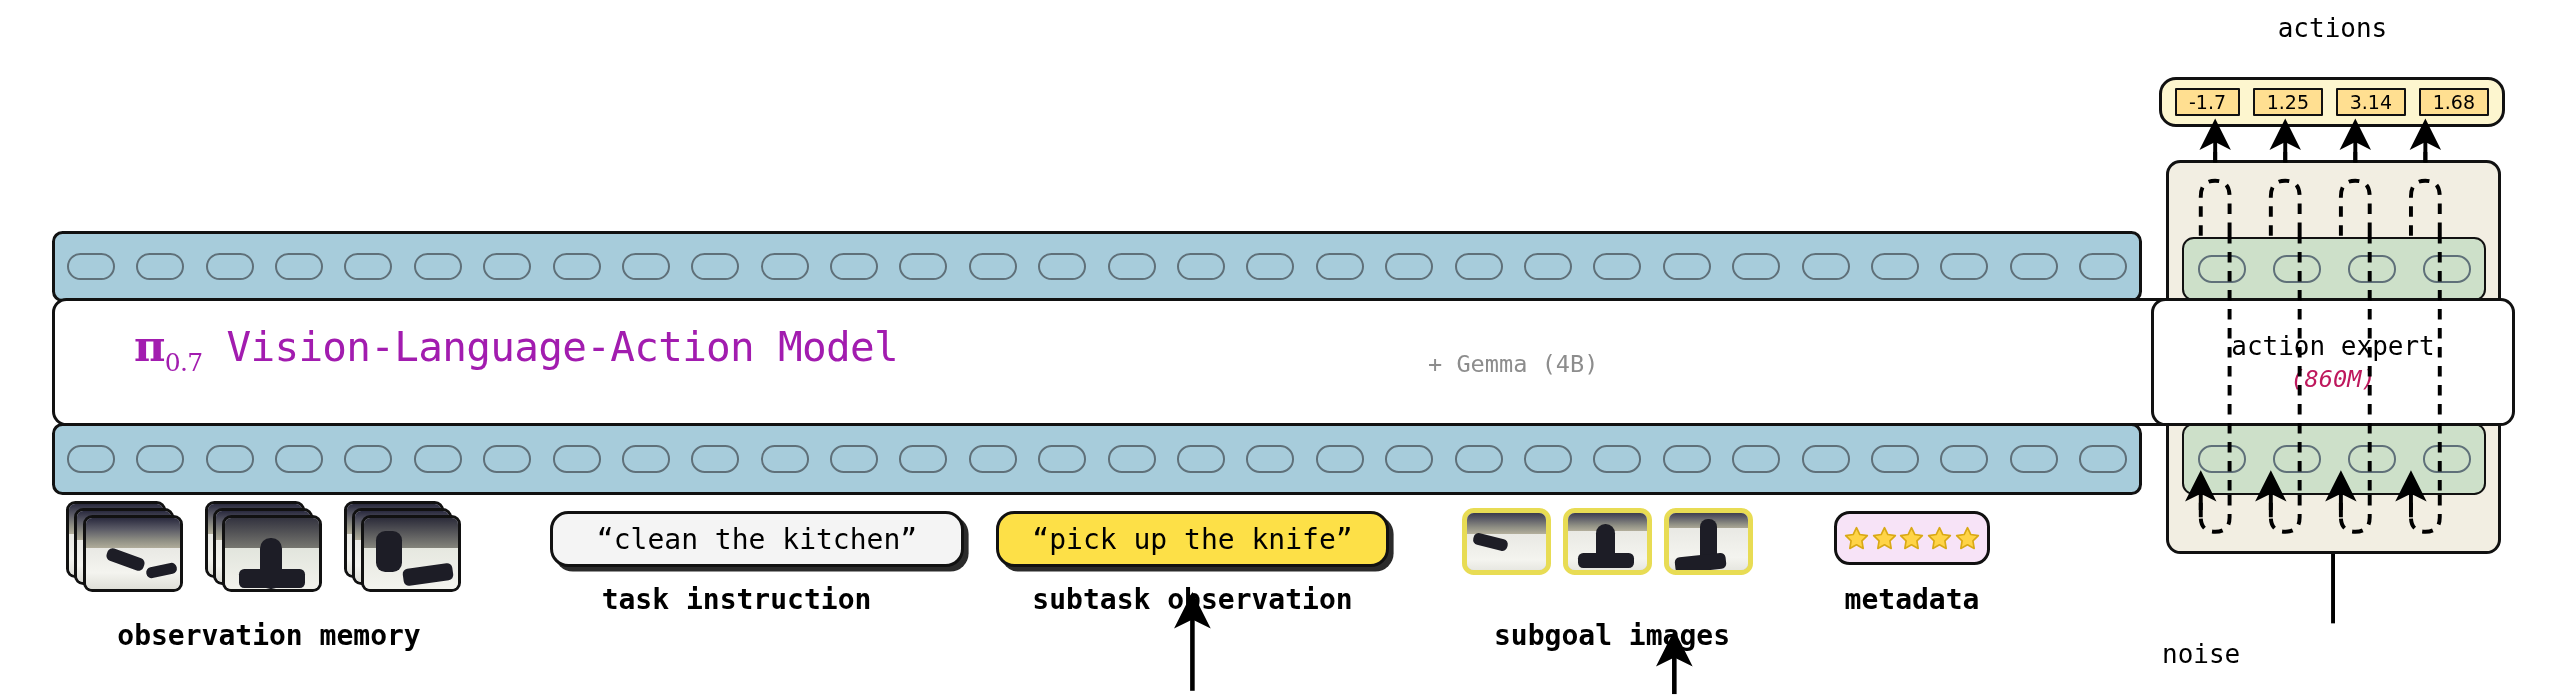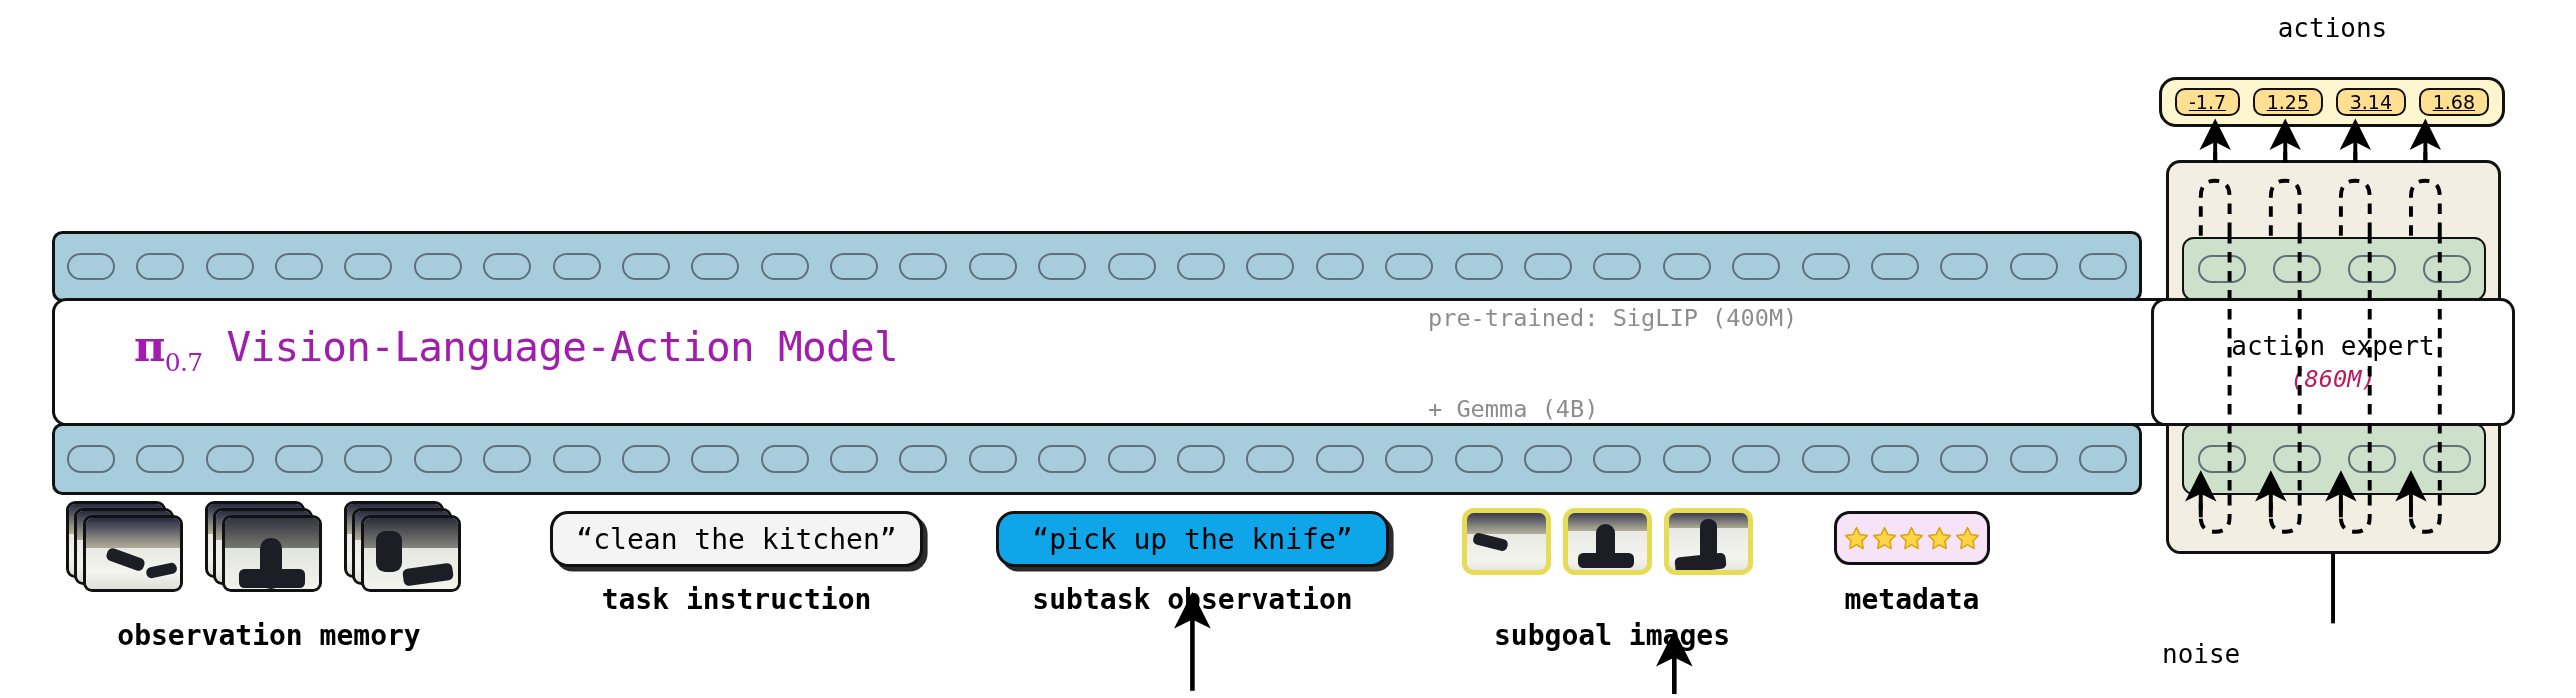--- a/index.html
+++ b/index.html
@@ -45,24 +45,23 @@
     position:absolute;left:2162px;top:13px;width:341px;text-align:center;
     font-size:26px;color:#000;
   }
   .actionsbox{
     position:absolute;left:2159px;top:77px;width:346px;height:50px;
     background:#fdf6cf;border:3.3px solid #111111;border-radius:17px;
     box-sizing:border-box;display:flex;align-items:center;
     justify-content:space-around;padding:0 6.6px;
   }
   .actval{
-    background:#ffdf91;border:2px solid #111111;border-radius:10px;
+    background:#ffdf91;border:2px solid #111111;border-radius:1px;
     font-size:19px;color:#000;padding:2px 12px;line-height:1.1;
     font-family:"DejaVu Sans","Liberation Sans",sans-serif;
-    text-decoration:underline;
   }
 
   
   .expertbox{
     position:absolute;left:2166px;top:160px;width:335px;height:394px;
     background:#f2eee2;border:3.3px solid #111111;border-radius:14.4px;
     box-sizing:border-box;
   }
   .greenpanel{
     position:absolute;left:2182px;width:304px;
@@ -101,22 +100,22 @@
     background:linear-gradient(180deg,#2a2a3e 0%,#5b5b66 35%,#8f8f84 70%,#b9b4a0 100%);}
   .photo .floor{position:absolute;left:0;bottom:0;right:0;height:58%;
     background:linear-gradient(180deg,#e9e9e4 0%,#f4f4ef 60%,#dfdfd8 100%);}
   .photo .arm{position:absolute;background:#1d1d26;border-radius:5.2px;}
 
   .instrbox{
     position:absolute;border:3.3px solid #111111;border-radius:18.3px;
     box-sizing:border-box;display:flex;align-items:center;justify-content:center;
     font-size:28px;color:#000;box-shadow:4.6px 4.6px 0 #2b2b2b;
   }
-  .instr-task{left:550px;top:511px;width:373px;height:56px;background:#f4f4f4;}
-  .instr-sub{left:996px;top:511px;width:393px;height:56px;background:#0ea5e9;}
+  .instr-task{left:550px;top:511px;width:414px;height:56px;background:#f4f4f4;}
+  .instr-sub{left:996px;top:511px;width:393px;height:56px;background:#fde047;}
 
   .sgframe{
     position:absolute;border:5.9px solid #e8dc54;border-radius:11.8px;
     box-sizing:border-box;overflow:hidden;background:#cfcfd6;
   }
 
   .metabox{
     position:absolute;left:1834px;top:511px;width:156px;height:54px;
     background:#f7e3f7;border:3.3px solid #111111;border-radius:15.7px;
     box-sizing:border-box;display:flex;align-items:center;
@@ -301,21 +300,20 @@
     </svg>
   </div>
 <div class="cap abs" style="left:1834px;top:583px;width:156px;">metadata</div>
 
 <div class="modelbox"></div>
 <div class="modeltitle">
   <span class="pi">π</span><span class="pisub">0.7</span>
   <span>Vision-Language-Action Model</span>
 </div>
 <div class="pretrained">
-  <div>pre-trained: SigLIP (400M)</div>
   <div>+ Gemma (4B)</div>
 </div>
 
 <div class="expertbox"></div>
 <div class="greenpanel top" id="green-top">
     <div class="gtok"></div>
     <div class="gtok"></div>
     <div class="gtok"></div>
     <div class="gtok"></div>
   </div>

